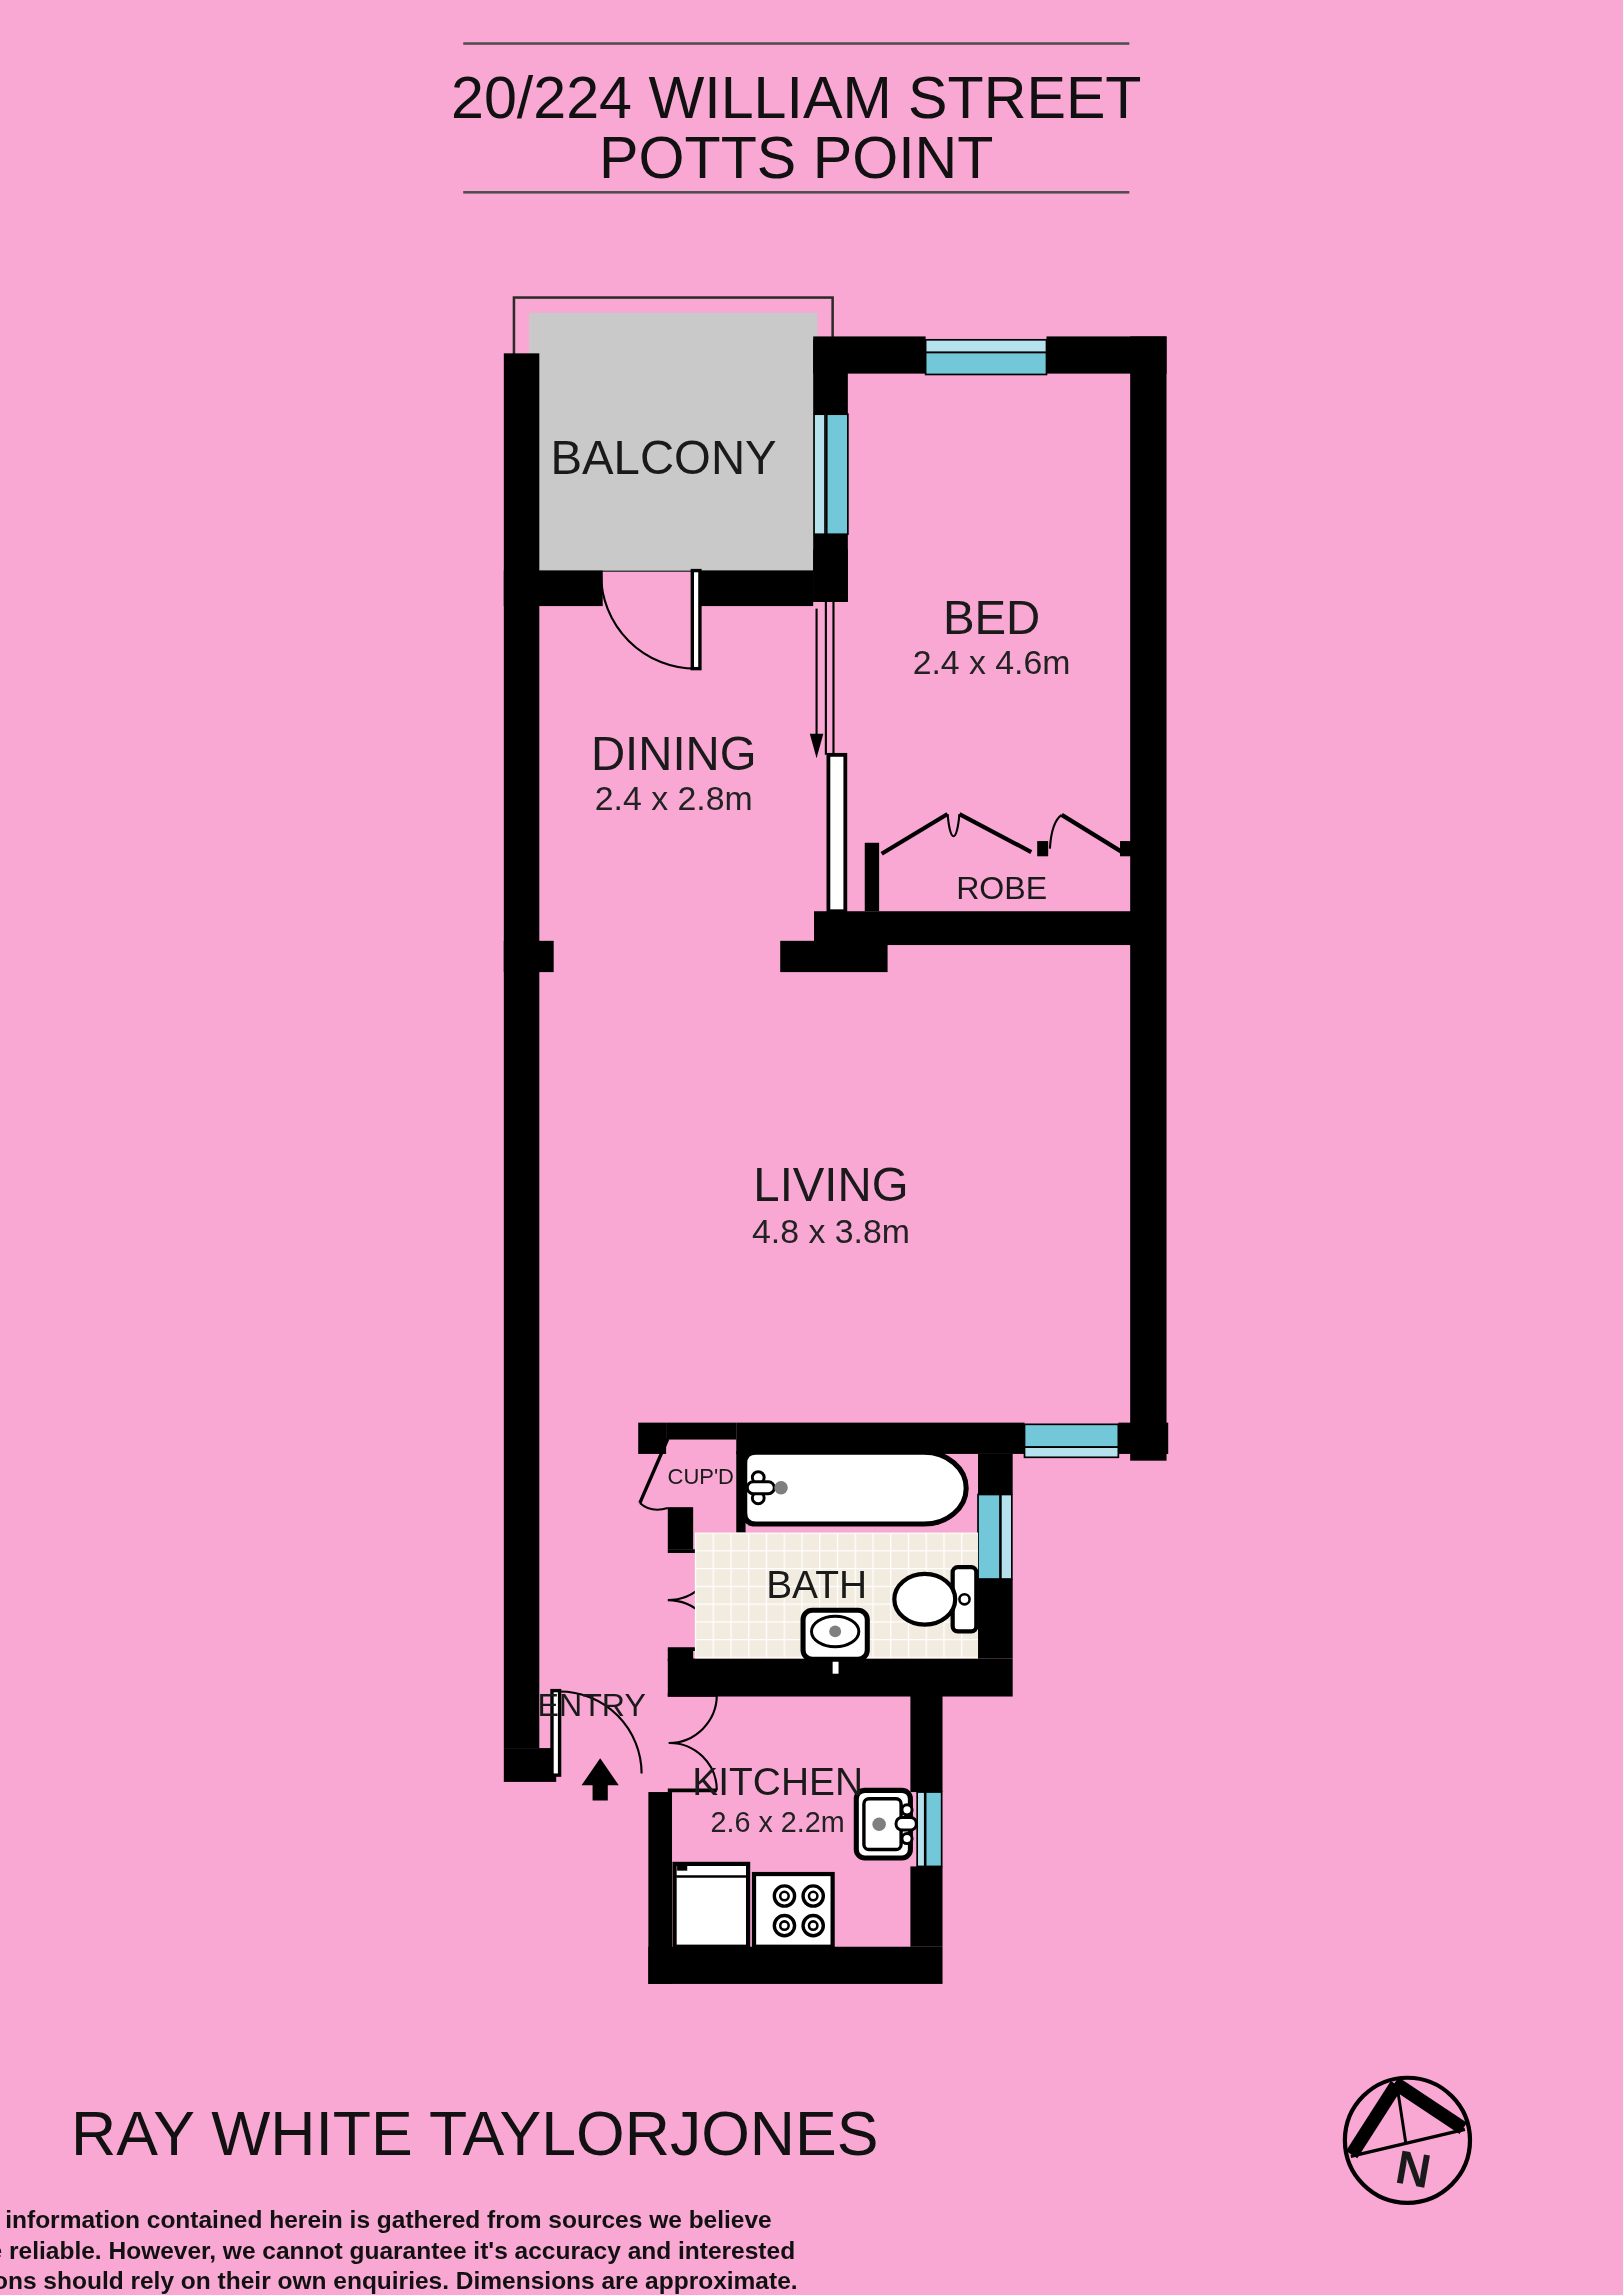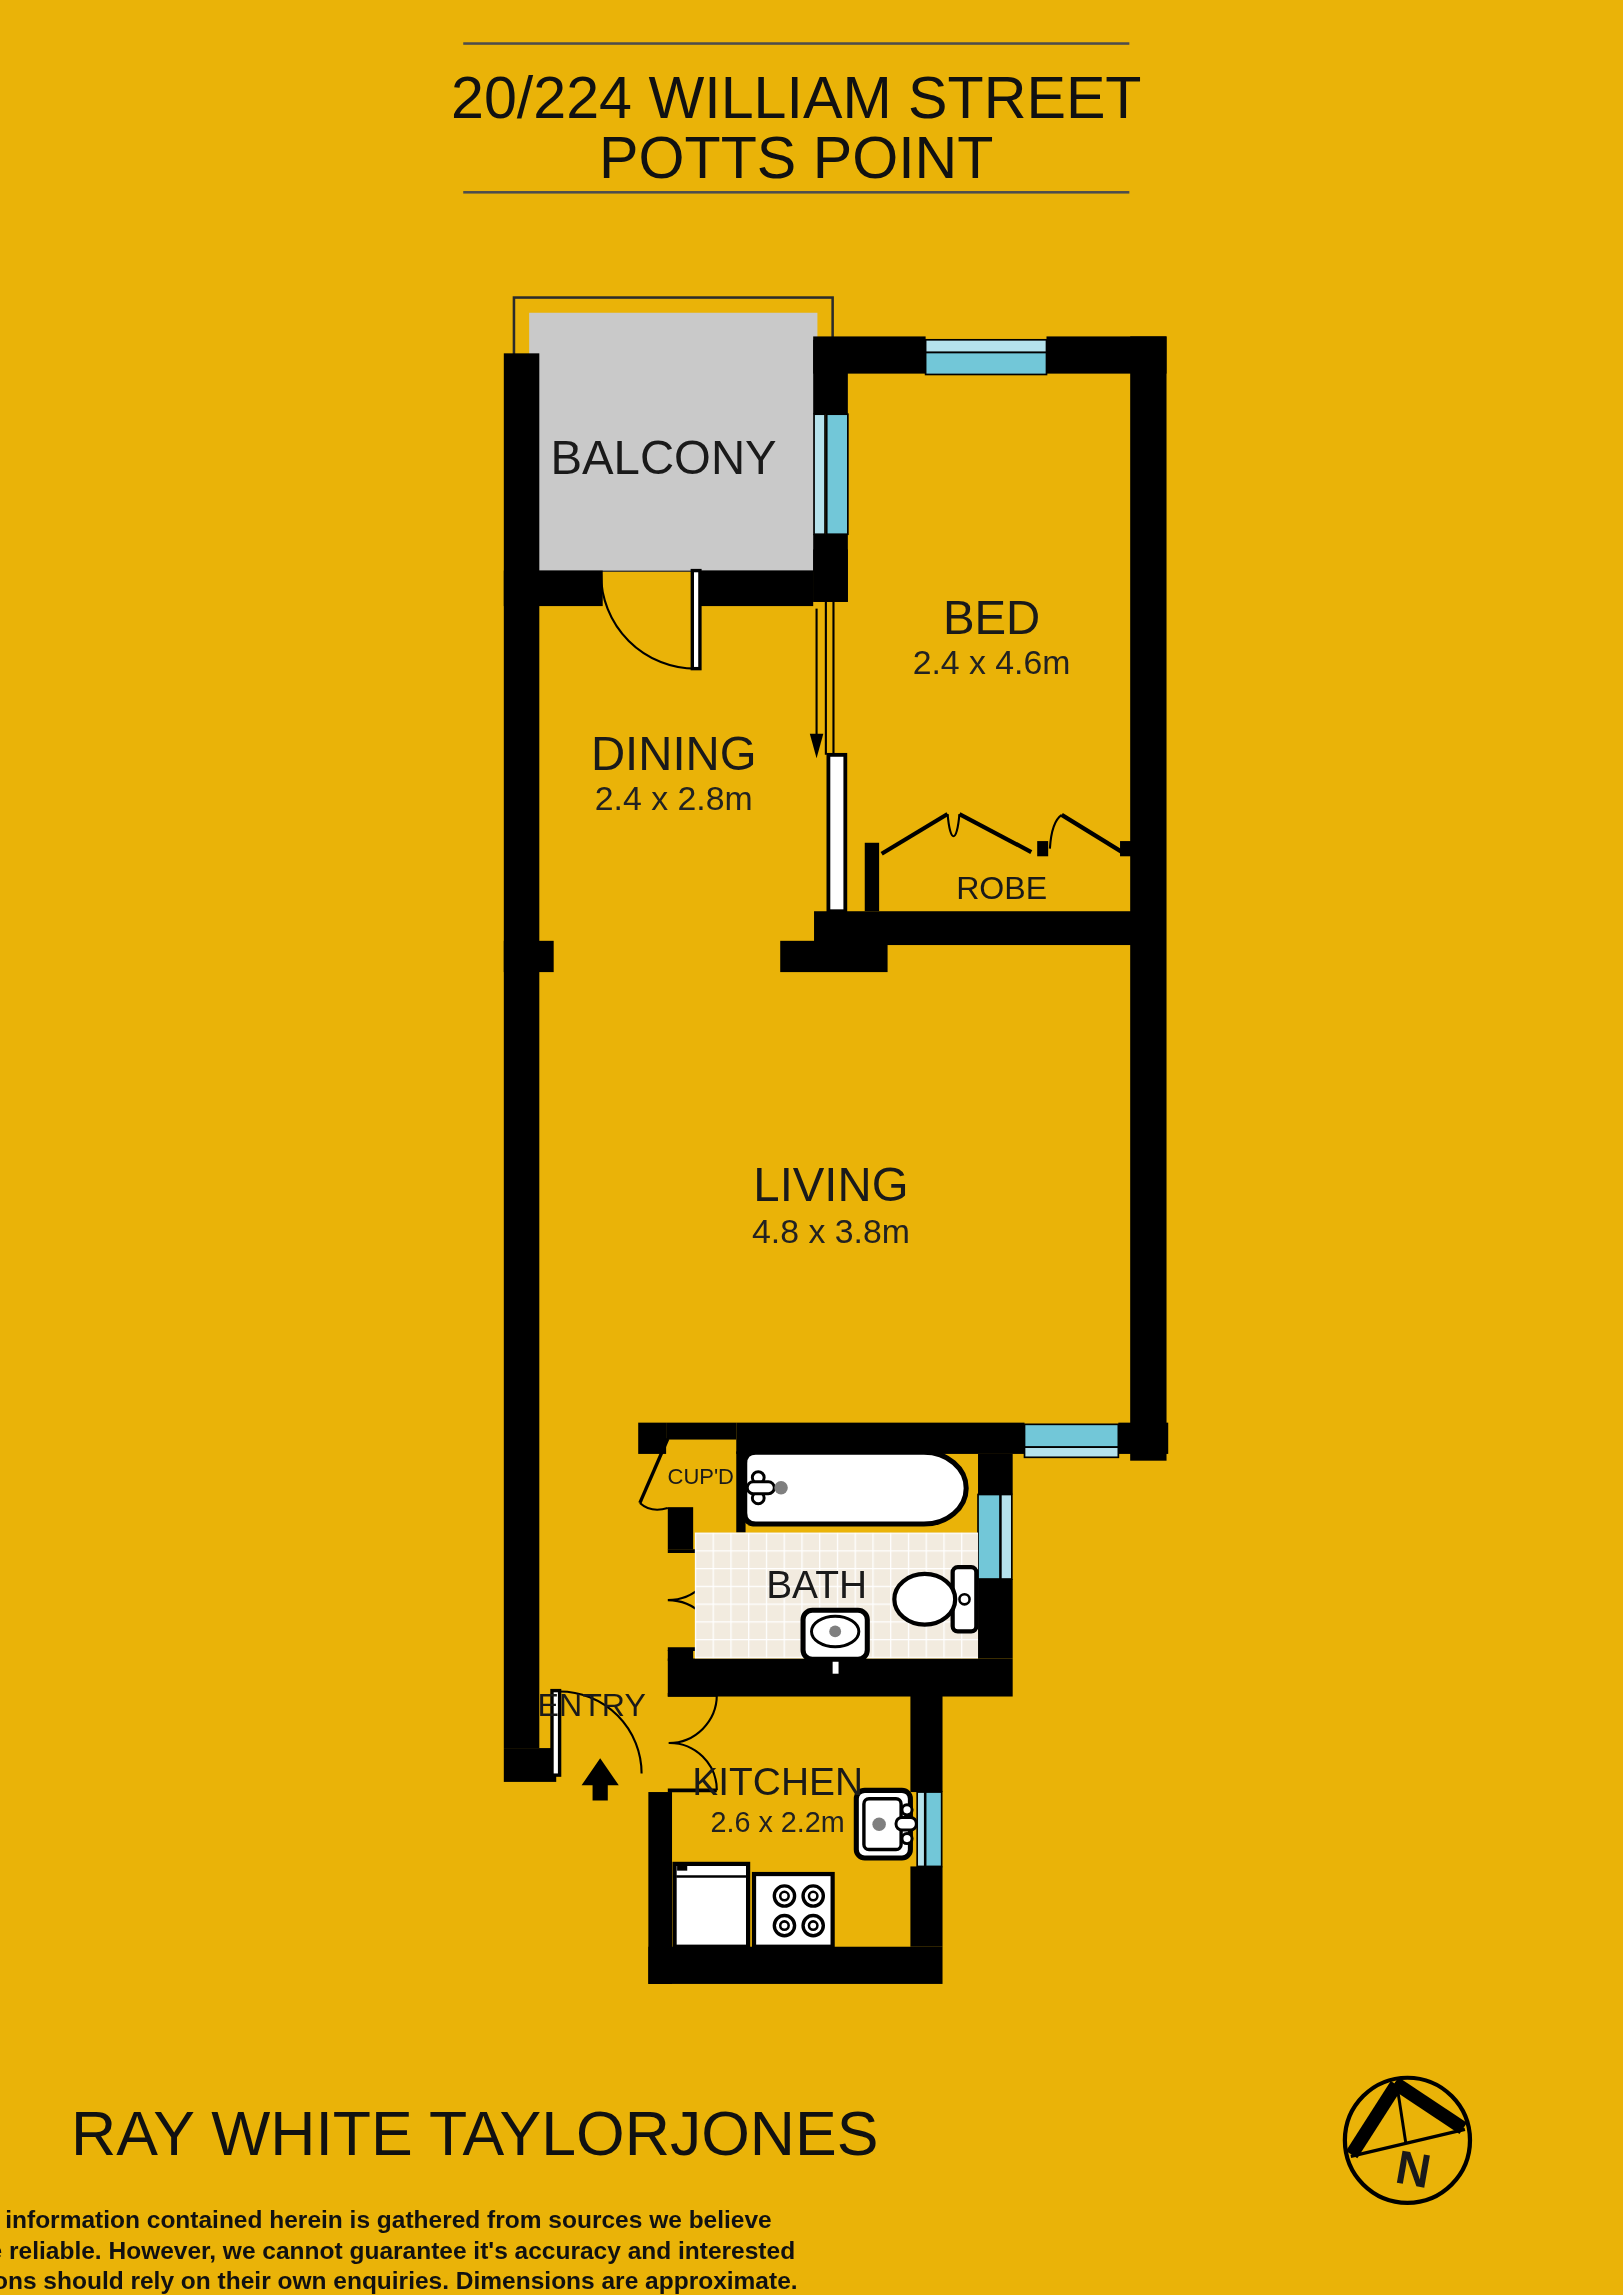--- a/index.html
+++ b/index.html
@@ -1,16 +1,16 @@
 <!DOCTYPE html>
 <html style="--c-wall: #000000; --c-balcony_floor: #c9c9c9; --c-window_glass: #72c7d8; --c-window_glass_light: #b5e2ec; --c-tile: #f2ebdf; --c-fixture_dot: #7f7f7f; --c-text: #1a1a1a;font-size:13.5px"><head>
 <meta charset="utf-8">
 <style>
   html,body{margin:0;padding:0;background:#ffffff;}
-  #canvas{position:relative;width:1623px;height:2295px;background:#eab308;overflow:hidden;
+  #canvas{position:relative;width:1623px;height:2295px;background:#f9a8d4;overflow:hidden;
           font-family:"Liberation Sans", sans-serif;}
   svg text{font-family:"Liberation Sans", sans-serif;fill:var(--c-text,#1a1a1a);}
   .wall{fill:var(--c-wall,#000);}
   .rail{fill:none;stroke:#2b2b2b;stroke-width:3;}
   .slab{fill:var(--c-balcony_floor,#c9c9c9);}
   .win-d{fill:var(--c-window_glass,#72c7d8);stroke:#000;stroke-width:2;}
   .win-l{fill:var(--c-window_glass_light,#b5e2ec);stroke:#000;stroke-width:2;}
   .fix{fill:#fff;stroke:#000;}
   .ln{fill:none;stroke:#000;}
   .dot{fill:var(--c-fixture_dot,#7f7f7f);stroke:none;}

